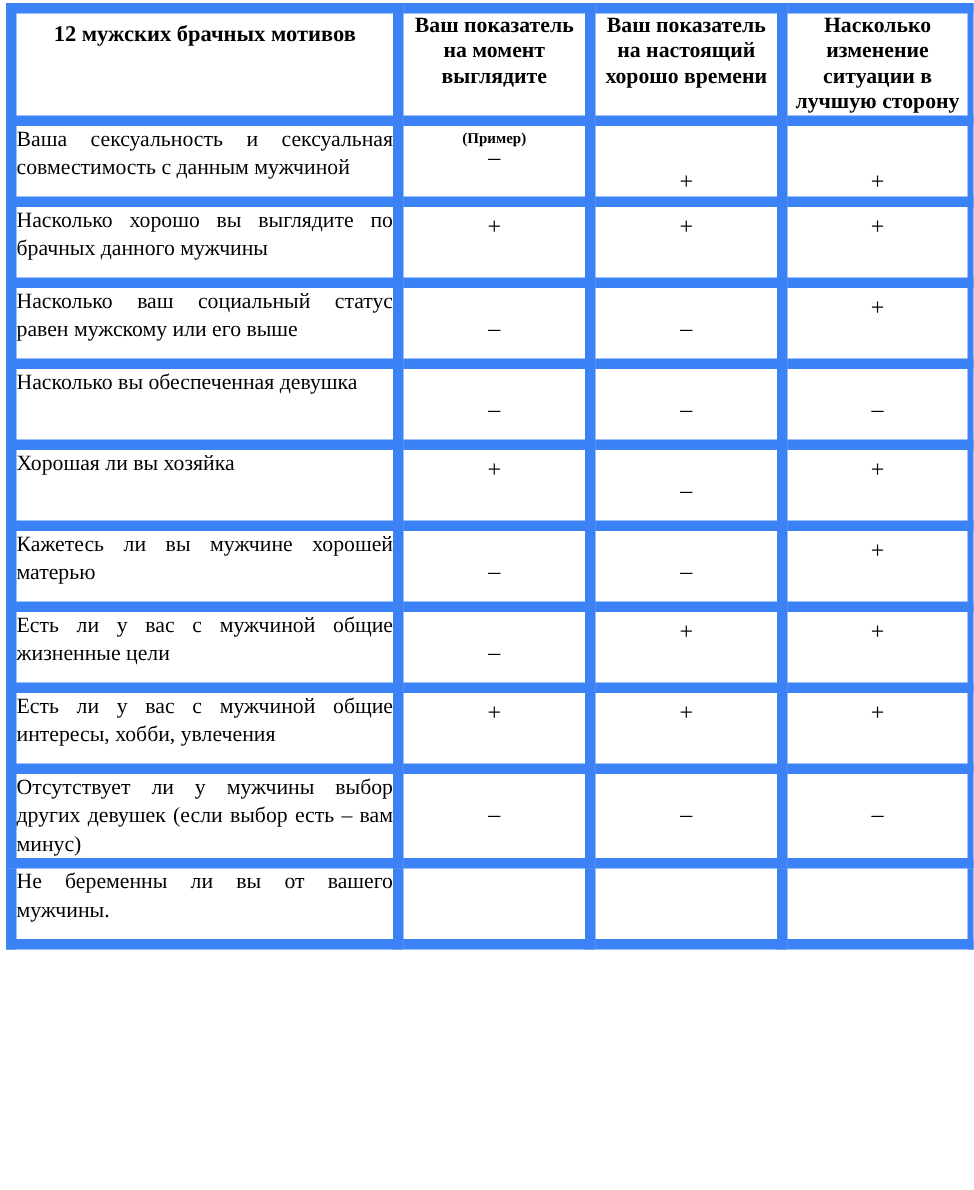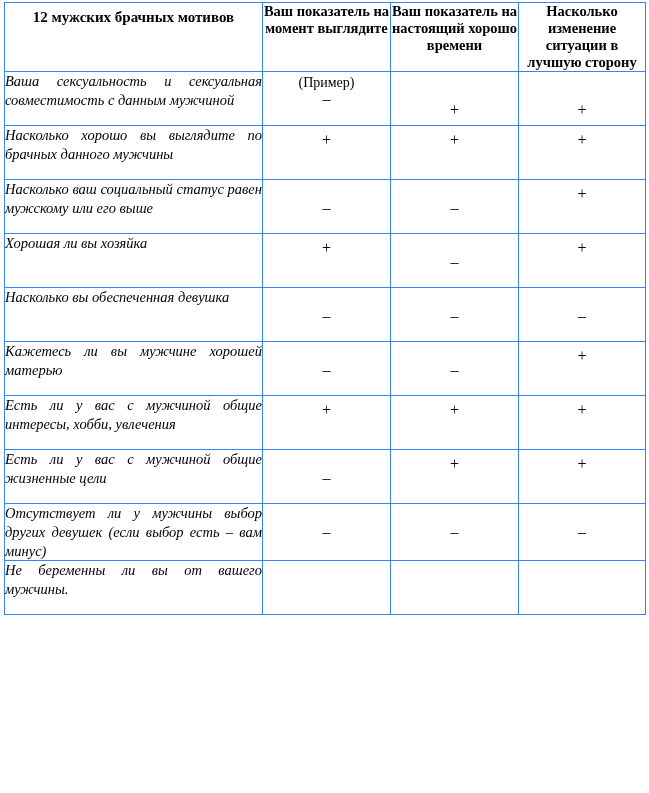--- a/index.html
+++ b/index.html
@@ -21,21 +21,21 @@
     position: relative;
   }
   table.motives {
     border-collapse: collapse;
     width: 641px;
     margin: 2px 0 0 4px;
     table-layout: fixed;
   }
   table.motives th,
   table.motives td {
-    border: 1px solid #3b82f6;
+    border: 7px solid #3b82f6;
     vertical-align: top;
     padding: 0;
   }
   
   col.c0 { width: 258px; }
   col.c1 { width: 128px; }
   col.c2 { width: 128px; }
   col.c3 { width: 127px; }
 
   thead th {
@@ -56,38 +56,37 @@
   tbody tr {
     height: 54px;
   }
   td.q {
     font-size: 14.5px;
     line-height: 1.28;
     text-align: justify;
     text-align-last: left;
     padding: 3px 5px 3px 6px;
     hyphens: none;
-    font-style: italic;
   }
   td.mark {
     text-align: center;
     font-size: 15px;
     position: relative;
     padding: 0;
   }
   .mark-wrap {
     display: block;
     width: 100%;
     height: 100%;
     position: relative;
   }
   .example-label {
     display: block;
-    font-weight: normal;
-    font-size: 14px;
+    font-weight: bold;
+    font-size: 10px;
     padding-top: 3px;
     line-height: 1.1;
   }
   .sym {
     display: block;
     font-size: 16px;
     line-height: 1;
   }
   .sym.plus { font-weight: normal; }
   .sym.minus { font-weight: normal; }
@@ -174,96 +173,96 @@
               <span class="sym minus pos-mid">–</span>
             </span>
           </td>
           <td class="mark">
             <span class="mark-wrap">
               <span class="sym plus pos-top">+</span>
             </span>
           </td>
         </tr>
         <tr>
+          <td class="q">Насколько вы обеспеченная девушка</td>
+          <td class="mark">
+            <span class="mark-wrap">
+              <span class="sym minus pos-mid">–</span>
+            </span>
+          </td>
+          <td class="mark">
+            <span class="mark-wrap">
+              <span class="sym minus pos-mid">–</span>
+            </span>
+          </td>
+          <td class="mark">
+            <span class="mark-wrap">
+              <span class="sym minus pos-mid">–</span>
+            </span>
+          </td>
+        </tr>
+        <tr>
           <td class="q">Хорошая ли вы хозяйка</td>
           <td class="mark">
             <span class="mark-wrap">
               <span class="sym plus pos-top">+</span>
             </span>
           </td>
           <td class="mark">
             <span class="mark-wrap">
               <span class="sym minus pos-mid">–</span>
             </span>
           </td>
           <td class="mark">
             <span class="mark-wrap">
               <span class="sym plus pos-top">+</span>
             </span>
           </td>
         </tr>
         <tr>
-          <td class="q">Насколько вы обеспеченная девушка</td>
-          <td class="mark">
-            <span class="mark-wrap">
-              <span class="sym minus pos-mid">–</span>
-            </span>
-          </td>
-          <td class="mark">
-            <span class="mark-wrap">
-              <span class="sym minus pos-mid">–</span>
-            </span>
-          </td>
-          <td class="mark">
-            <span class="mark-wrap">
-              <span class="sym minus pos-mid">–</span>
-            </span>
-          </td>
-        </tr>
-        <tr>
           <td class="q">Кажетесь ли вы мужчине хорошей матерью</td>
           <td class="mark">
             <span class="mark-wrap">
               <span class="sym minus pos-mid">–</span>
             </span>
           </td>
           <td class="mark">
             <span class="mark-wrap">
               <span class="sym minus pos-mid">–</span>
             </span>
           </td>
           <td class="mark">
             <span class="mark-wrap">
               <span class="sym plus pos-top">+</span>
             </span>
           </td>
         </tr>
         <tr>
+          <td class="q">Есть ли у вас с мужчиной общие жизненные цели</td>
+          <td class="mark">
+            <span class="mark-wrap">
+              <span class="sym minus pos-mid">–</span>
+            </span>
+          </td>
+          <td class="mark">
+            <span class="mark-wrap">
+              <span class="sym plus pos-top">+</span>
+            </span>
+          </td>
+          <td class="mark">
+            <span class="mark-wrap">
+              <span class="sym plus pos-top">+</span>
+            </span>
+          </td>
+        </tr>
+        <tr>
           <td class="q">Есть ли у вас с мужчиной общие интересы, хобби, увлечения</td>
           <td class="mark">
             <span class="mark-wrap">
               <span class="sym plus pos-top">+</span>
-            </span>
-          </td>
-          <td class="mark">
-            <span class="mark-wrap">
-              <span class="sym plus pos-top">+</span>
-            </span>
-          </td>
-          <td class="mark">
-            <span class="mark-wrap">
-              <span class="sym plus pos-top">+</span>
-            </span>
-          </td>
-        </tr>
-        <tr>
-          <td class="q">Есть ли у вас с мужчиной общие жизненные цели</td>
-          <td class="mark">
-            <span class="mark-wrap">
-              <span class="sym minus pos-mid">–</span>
             </span>
           </td>
           <td class="mark">
             <span class="mark-wrap">
               <span class="sym plus pos-top">+</span>
             </span>
           </td>
           <td class="mark">
             <span class="mark-wrap">
               <span class="sym plus pos-top">+</span>

